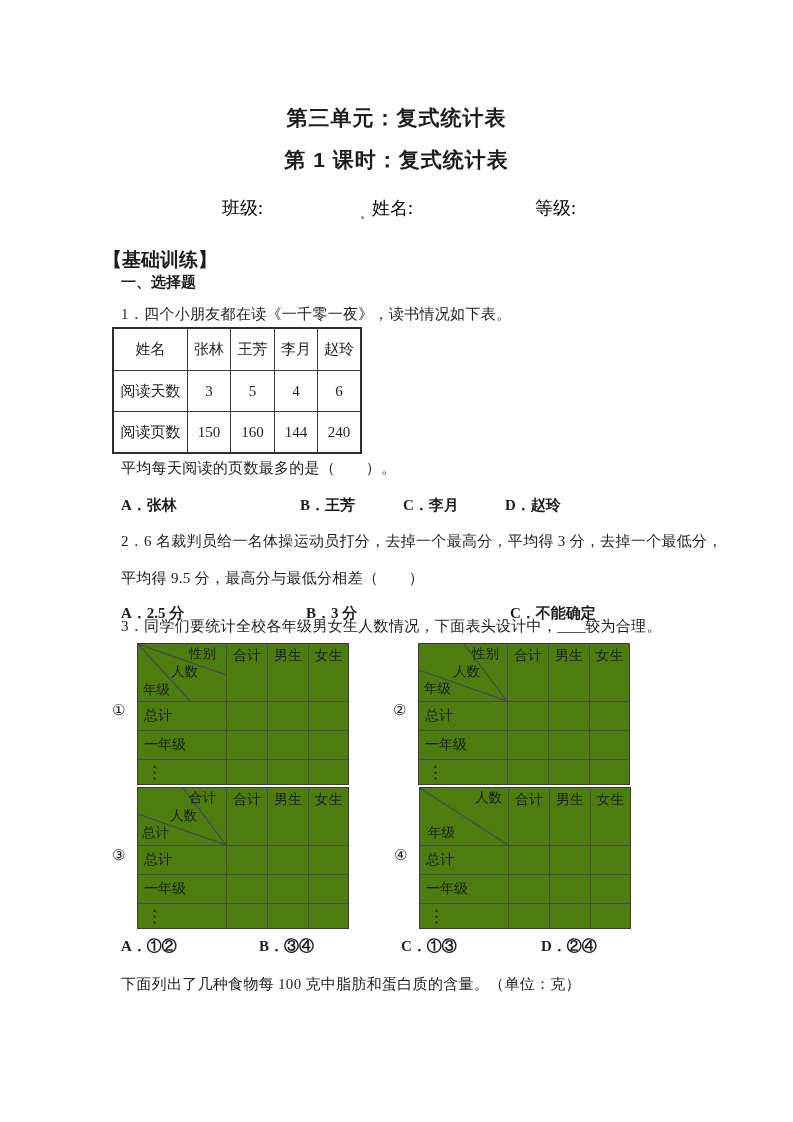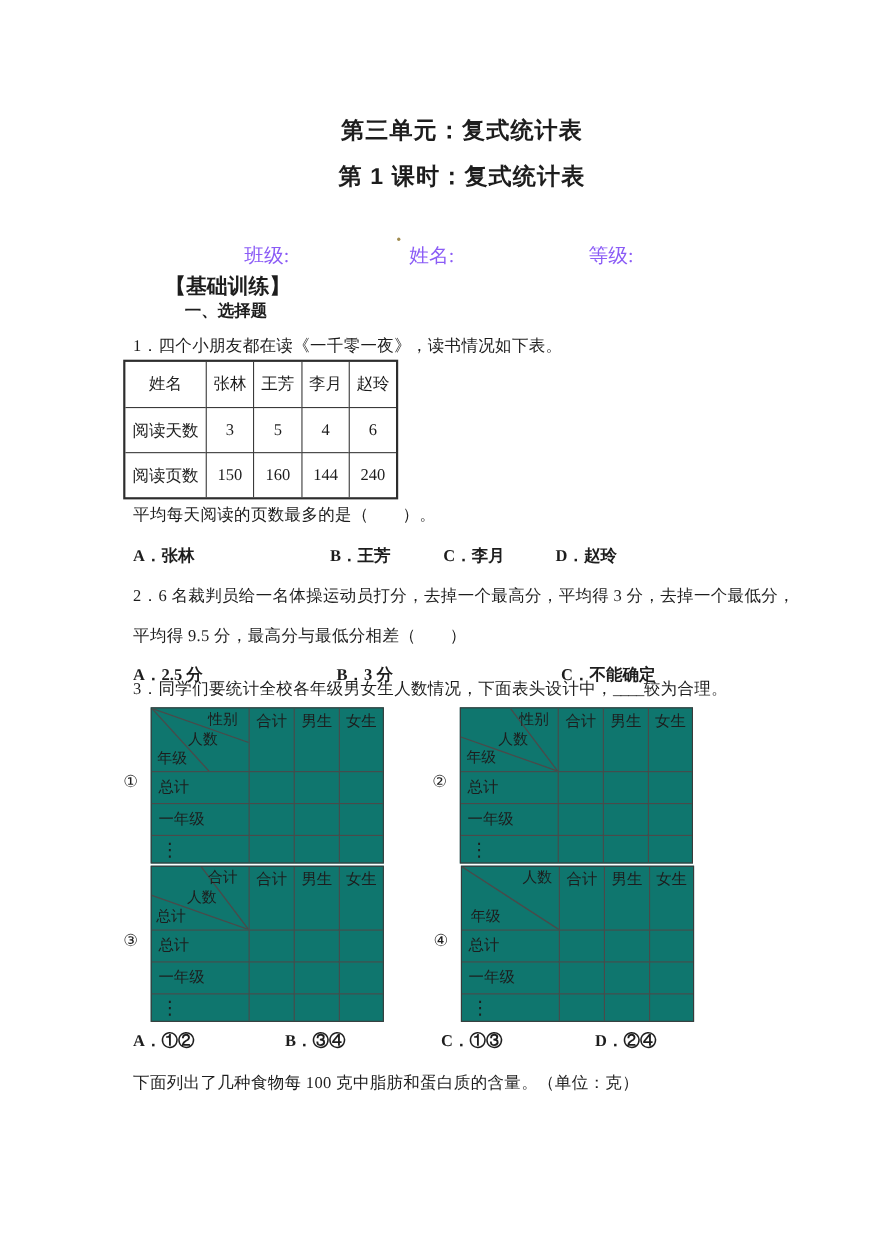--- a/index.html
+++ b/index.html
@@ -1,41 +1,41 @@
 <!DOCTYPE html>
 <html><head>
 <meta charset="utf-8">
 <style>
   html,body{margin:0;padding:0;background:#fff;}
   .page{position:relative;width:793px;height:1122px;background:#ffffff;overflow:hidden;
         font-family:"Liberation Serif","DejaVu Serif",serif;color:#1d1d1d;}
   .abs{position:absolute;white-space:nowrap;}
-  .hd{font-family:"Liberation Sans","DejaVu Sans",sans-serif;font-weight:700;margin-left:47px;}
+  .hd{font-family:"Liberation Sans","DejaVu Sans",sans-serif;font-weight:700;}
   .title{left:0;right:0;top:104px;text-align:center;font-size:21px;letter-spacing:1px;}
   .subtitle{left:0;right:0;top:146px;text-align:center;font-size:21px;letter-spacing:1px;}
-  .meta{top:220px;font-size:18px;color:#8b5cf6;text-align:center;}
+  .meta{top:196px;font-size:18px;color:#000000;text-align:center;}
   .meta-dot{position:absolute;left:361px;top:216px;width:3px;height:3px;border-radius:50%;background:#a08b4f;}
   .section{left:103px;top:247px;font-size:19px;}
   .part{left:121px;top:273px;font-size:15px;}
   .p{font-size:15px;letter-spacing:0.3px;}
   
   .t1{position:absolute;left:112px;top:327px;display:grid;
       grid-template-columns:73px 43px 44px 43px 43px;grid-template-rows:41px 41px 41px;
       border:2px solid #2d2d2d;font-size:15px;background:#fff;}
   .t1 > div{display:flex;align-items:center;justify-content:center;
       border-left:1.5px solid #3a3a3a;border-top:1.5px solid #3a3a3a;}
   .t1 > div:nth-child(5n+1){border-left:none;}
   .t1 > div:nth-child(-n+5){border-top:none;}
   
   .opts{position:absolute;left:121px;height:20px;width:620px;font-size:15px;}
   .opt{position:absolute;top:0;white-space:nowrap;font-weight:bold;}
   
   .ht{position:absolute;display:grid;width:210px;
       grid-template-columns:88px 41px 41px 40px;grid-template-rows:57px 29px 29px 25px;
-      border:1.5px solid #3a3a3a;font-size:14px;background:#0f766e;}
+      border:1.5px solid #3a3a3a;font-size:14px;background:#4d7c0f;}
   .ht > div{position:relative;display:flex;align-items:center;justify-content:center;
       border-left:1px solid #4a4a4a;border-top:1px solid #4a4a4a;}
   .ht > div:nth-child(4n+1){border-left:none;}
   .ht > div:nth-child(-n+4){border-top:none;}
   .ht .col-h{align-items:flex-start;padding-top:3px;}
   .ht .row-l{justify-content:flex-start;padding-left:6px;}
   .corner svg{position:absolute;left:0;top:0;width:100%;height:100%;}
   .corner span{position:absolute;font-size:13.5px;line-height:1;}
   .v1 .c-top{top:3px;right:10px;}  .v1 .c-mid{top:21px;left:33px;}  .v1 .c-bot{top:39px;left:5px;}
   .v2 .c-top{top:3px;right:8px;}   .v2 .c-mid{top:21px;left:34px;}  .v2 .c-bot{top:38px;left:5px;}

